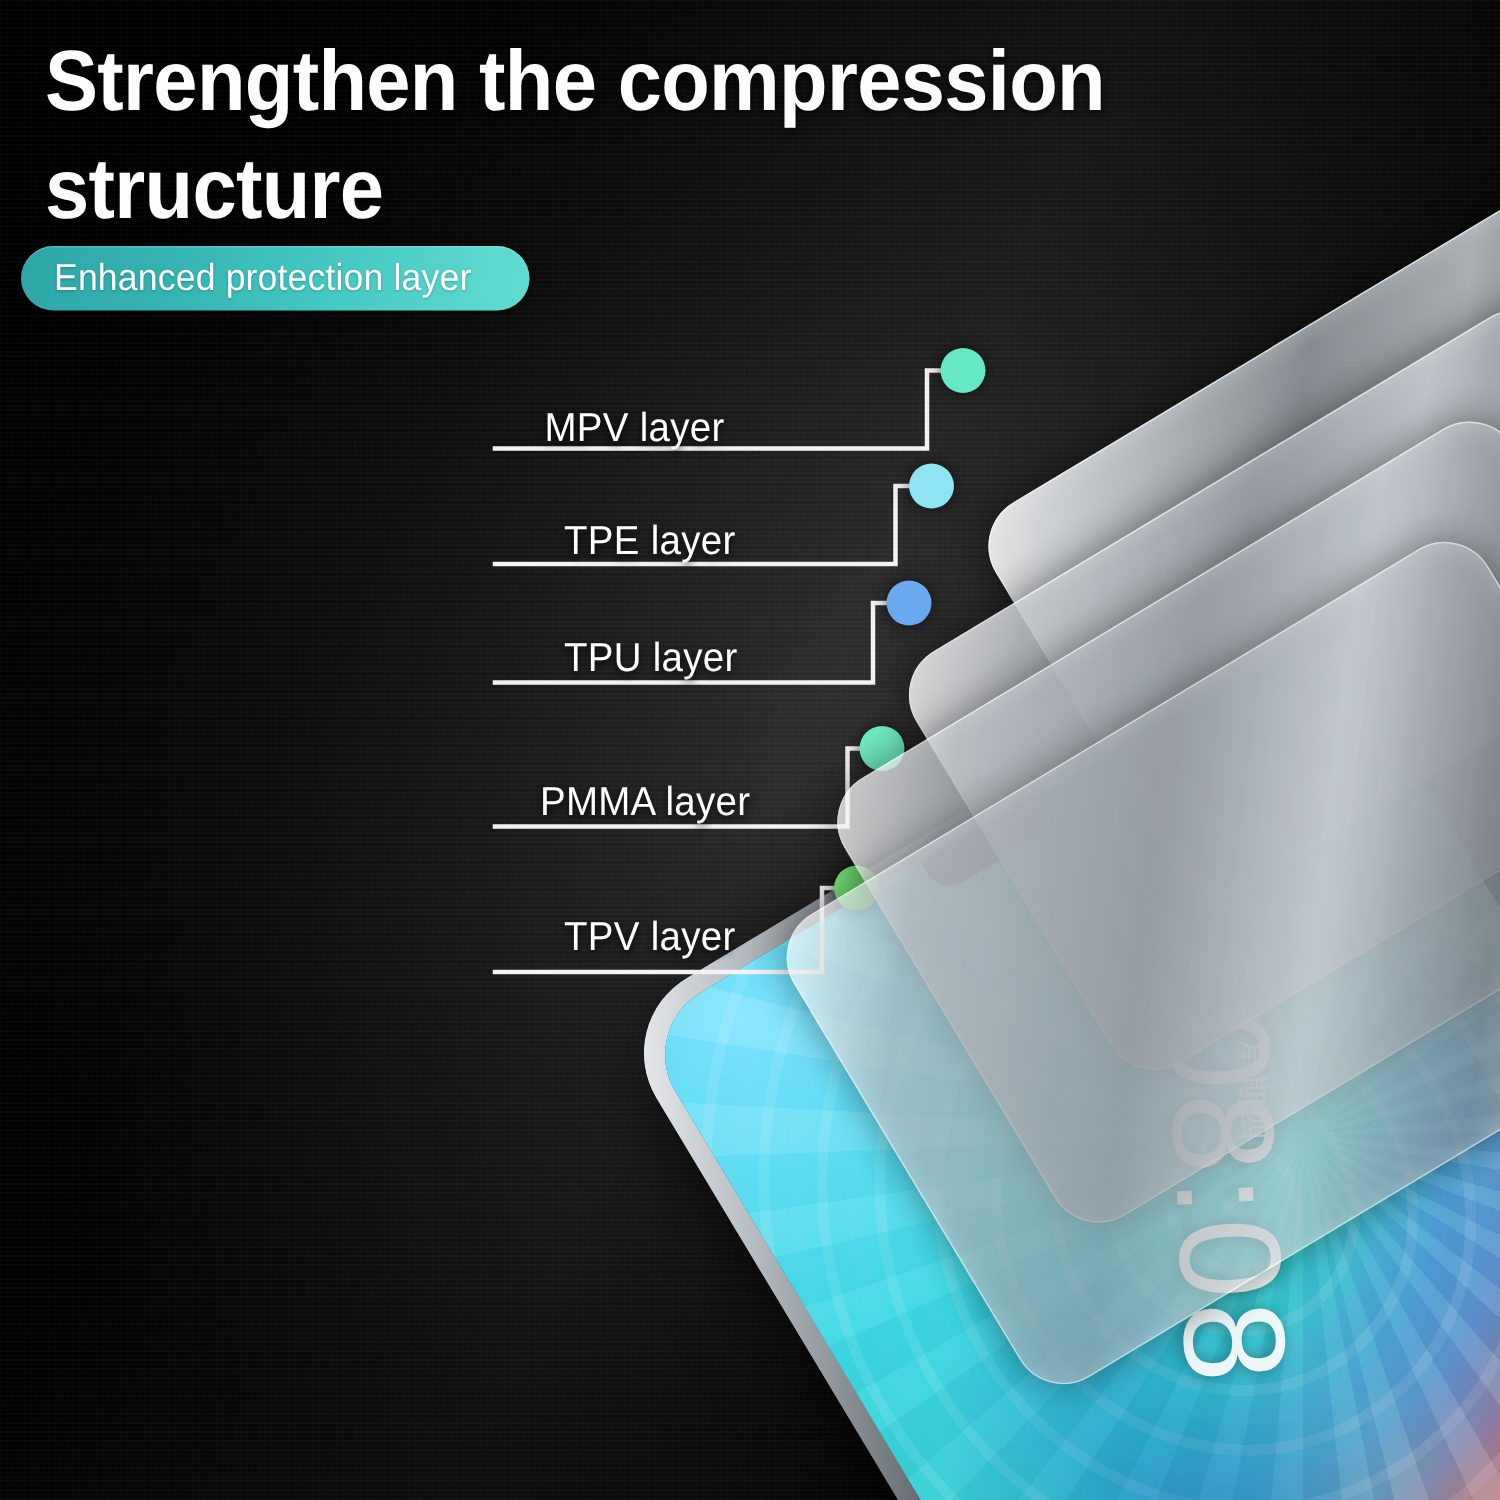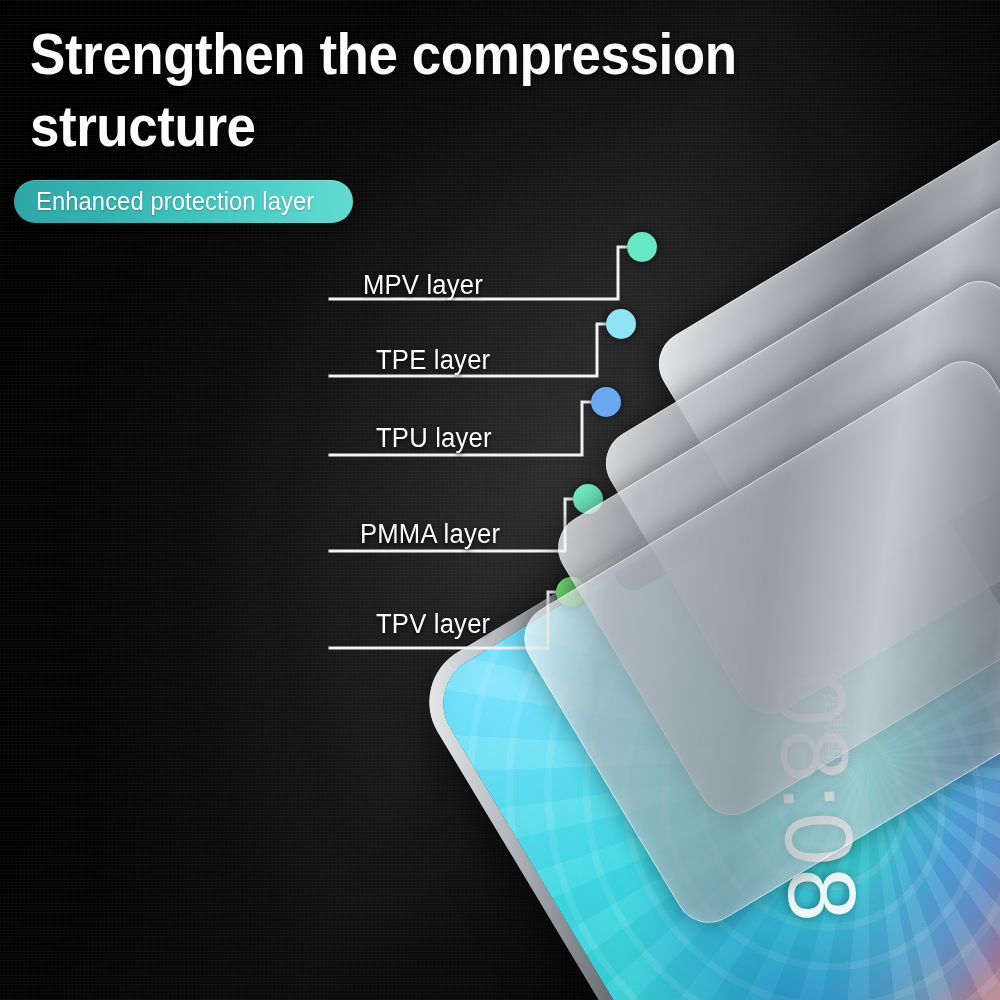--- a/index.html
+++ b/index.html
@@ -52,21 +52,21 @@
     transform: scaleX(0.93);
     transform-origin: left top;
     text-shadow: 0 2px 7px rgba(0,0,0,0.85);
     white-space: pre-line;
   }
 
   
   .badge {
     position: absolute;
     left: 14px;
-    top: 180px;
+    top: 164px;
     height: 43px;
     padding: 0 24px 0 22px;
     display: flex;
     align-items: center;
     border-radius: 24px;
     background: linear-gradient(100deg, #2fa6a8 0%, #34b4b2 30%, #45c9c2 62%, #63dcd2 100%);
     box-shadow: 0 2px 10px rgba(0,0,0,0.55), inset 0 1px 0 rgba(255,255,255,0.18);
   }
   .badge-text {
     color: #ffffff;

